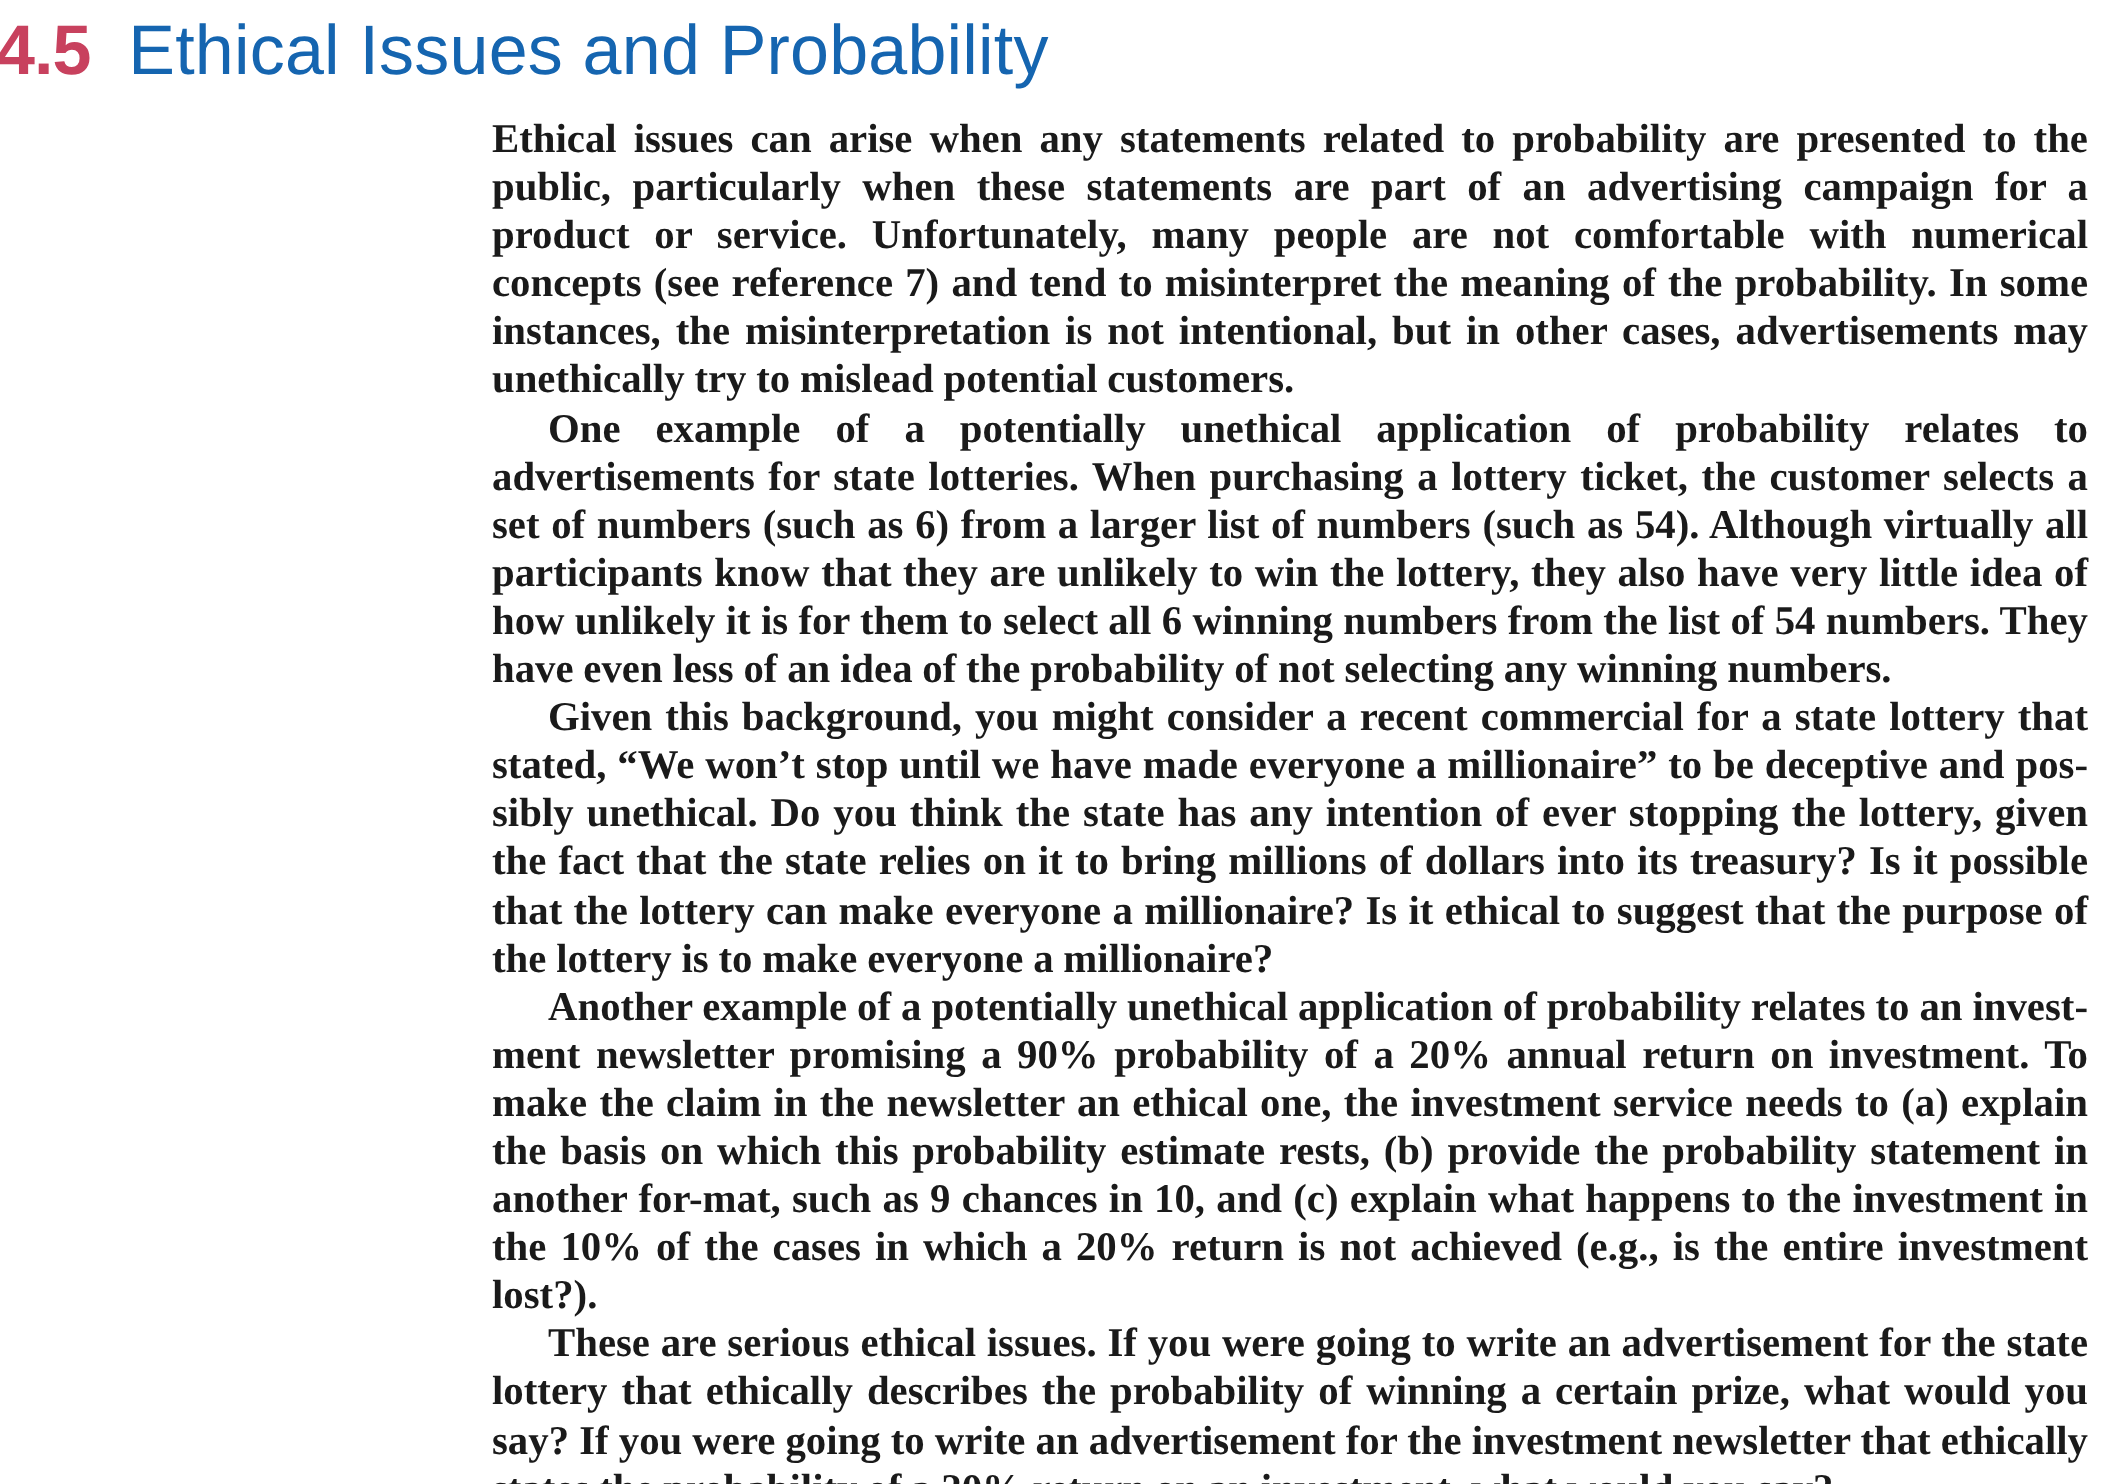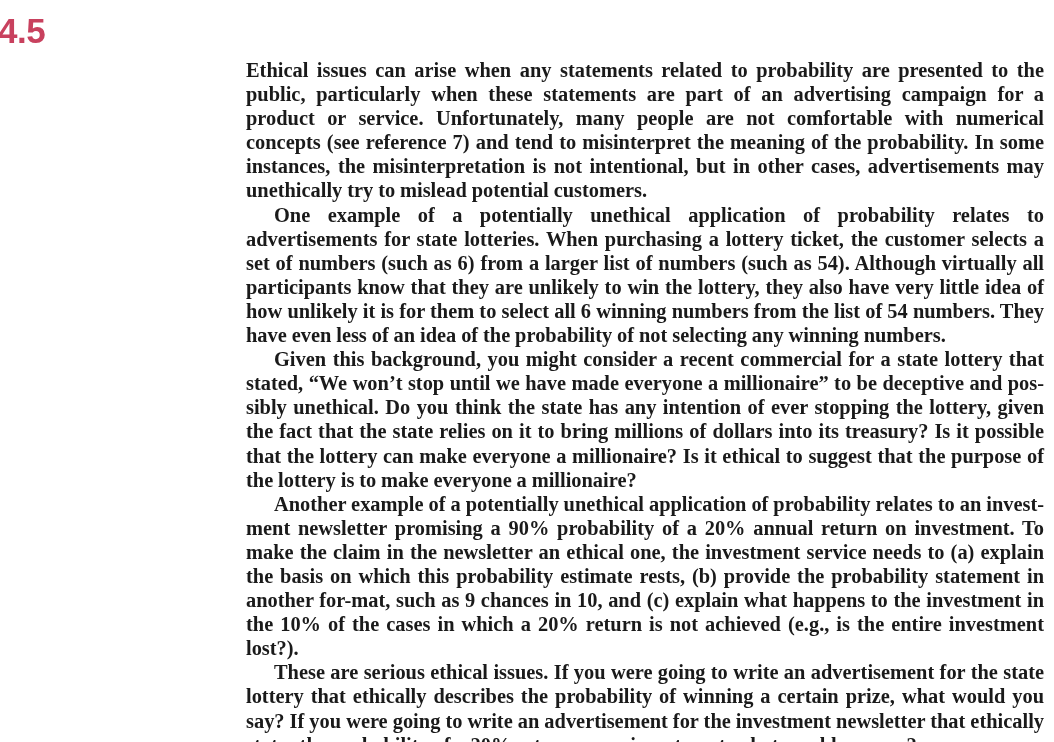--- a/index.html
+++ b/index.html
@@ -23,21 +23,21 @@
     box-sizing: border-box;
   }
 
   
   .section-heading {
     position: absolute;
     left: 0px;
     top: 2px;
     height: 46px;
     display: flex;
-    align-items: flex-end;
+    align-items: center;
     white-space: nowrap;
     font-family: "Liberation Sans", "DejaVu Sans", sans-serif;
   }
   .section-number {
     font-size: 35px;
     font-weight: bold;
     color: #c8415e;
     letter-spacing: -0.5px;
     line-height: 1;
     margin-left: -2px;
@@ -74,20 +74,21 @@
     text-indent: 0;
   }
 </style>
 </head>
 <body>
 
 <div class="page">
 
   <div class="section-heading">
     <span class="section-number">4.5</span>
+    <span class="section-title">Ethical Issues and Probability</span>
   </div>
 
   <div class="body-column">
     <p class="body-paragraph first">Ethical issues can arise when any statements related to probability are presented to the public, particularly when these statements are part of an advertising campaign for a product or service. Unfortunately, many people are not comfortable with numerical concepts (see reference 7) and tend to misinterpret the meaning of the probability. In some instances, the misinterpretation is not intentional, but in other cases, advertisements may unethically try to mislead potential customers.</p>
     <p class="body-paragraph">One example of a potentially unethical application of probability relates to advertisements for state lotteries. When purchasing a lottery ticket, the customer selects a set of numbers (such as 6) from a larger list of numbers (such as 54). Although virtually all participants know that they are unlikely to win the lottery, they also have very little idea of how unlikely it is for them to select all 6 winning numbers from the list of 54 numbers. They have even less of an idea of the probability of not selecting any winning numbers.</p>
     <p class="body-paragraph">Given this background, you might consider a recent commercial for a state lottery that stated, “We won’t stop until we have made everyone a millionaire” to be deceptive and pos-sibly unethical. Do you think the state has any intention of ever stopping the lottery, given the fact that the state relies on it to bring millions of dollars into its treasury? Is it possible that the lottery can make everyone a millionaire? Is it ethical to suggest that the purpose of the lottery is to make everyone a millionaire?</p>
     <p class="body-paragraph">Another example of a potentially unethical application of probability relates to an invest-ment newsletter promising a 90% probability of a 20% annual return on investment. To make the claim in the newsletter an ethical one, the investment service needs to (a) explain the basis on which this probability estimate rests, (b) provide the probability statement in another for-mat, such as 9 chances in 10, and (c) explain what happens to the investment in the 10% of the cases in which a 20% return is not achieved (e.g., is the entire investment lost?).</p>
     <p class="body-paragraph">These are serious ethical issues. If you were going to write an advertisement for the state lottery that ethically describes the probability of winning a certain prize, what would you say? If you were going to write an advertisement for the investment newsletter that ethically states the probability of a 20% return on an investment, what would you say?</p>
   </div>
 

